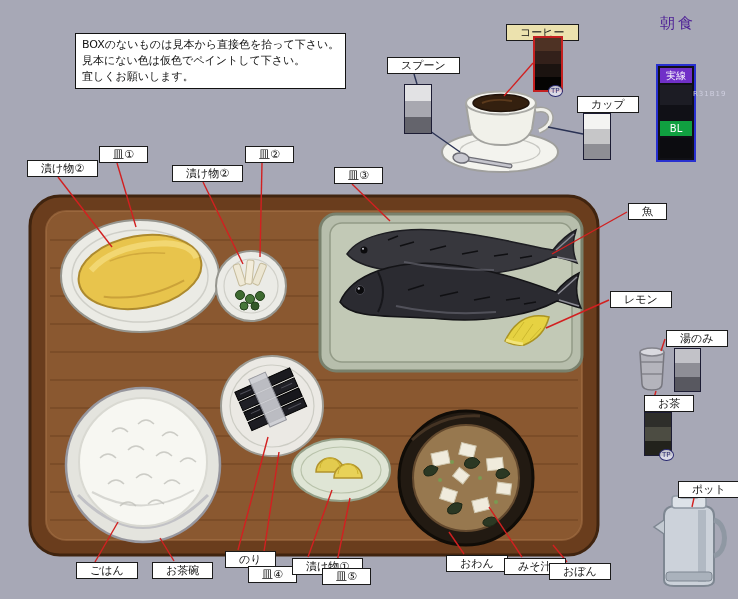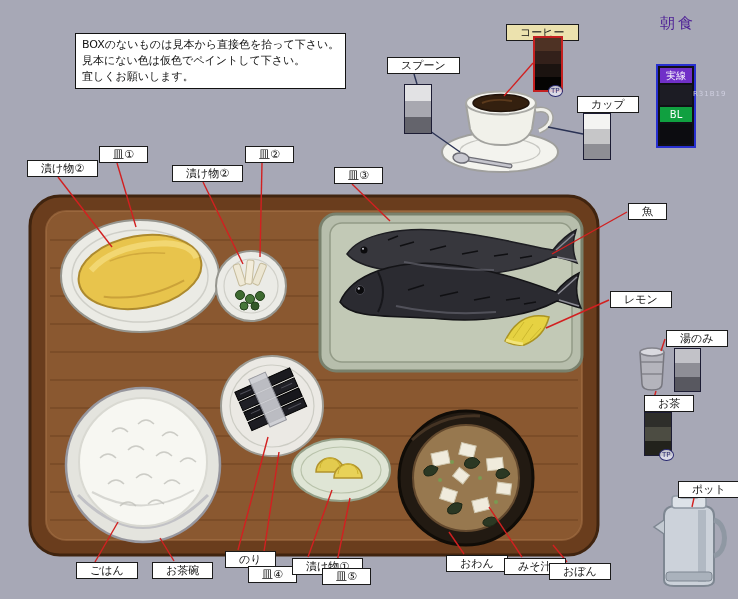--- a/index.html
+++ b/index.html
@@ -28,21 +28,21 @@
   .tp{
     position:absolute;z-index:6;font-size:7px;line-height:8px;color:#2a2a70;
     border:1px solid #2a2a70;border-radius:50%;padding:1px 2px;
     background:rgba(228,228,240,0.85);
   }
   .linebox{
     position:absolute;left:656px;top:64px;width:40px;z-index:5;
     border:2px solid #2830d0;background:#101016;padding:2px;box-sizing:border-box;
   }
   .lb-head{font-size:10px;line-height:15px;height:15px;color:#fff;background:#7030c8;text-align:center;}
-  .lb-head.green{background:#10a040;margin-top:2px;}
+  .lb-head.green{background:#10a040;margin-top:16px;}
   .lb-swatch{height:20px;position:relative;margin-top:2px;}
   .lb-code{position:absolute;left:2px;top:5px;font-size:7px;line-height:8px;color:#cfcfe0;letter-spacing:1px;margin-left:31px;}
   .wm1{
     position:absolute;left:225px;top:535px;z-index:9;font-size:21px;font-weight:bold;
     color:rgba(242,242,247,0.82);letter-spacing:1px;text-shadow:0 0 2px rgba(70,70,80,0.5);
     pointer-events:none;
   }
   .wm2{
     position:absolute;left:298px;top:562px;z-index:9;font-size:17px;font-weight:bold;
     color:rgba(242,242,247,0.75);letter-spacing:1px;text-shadow:0 0 2px rgba(70,70,80,0.5);

